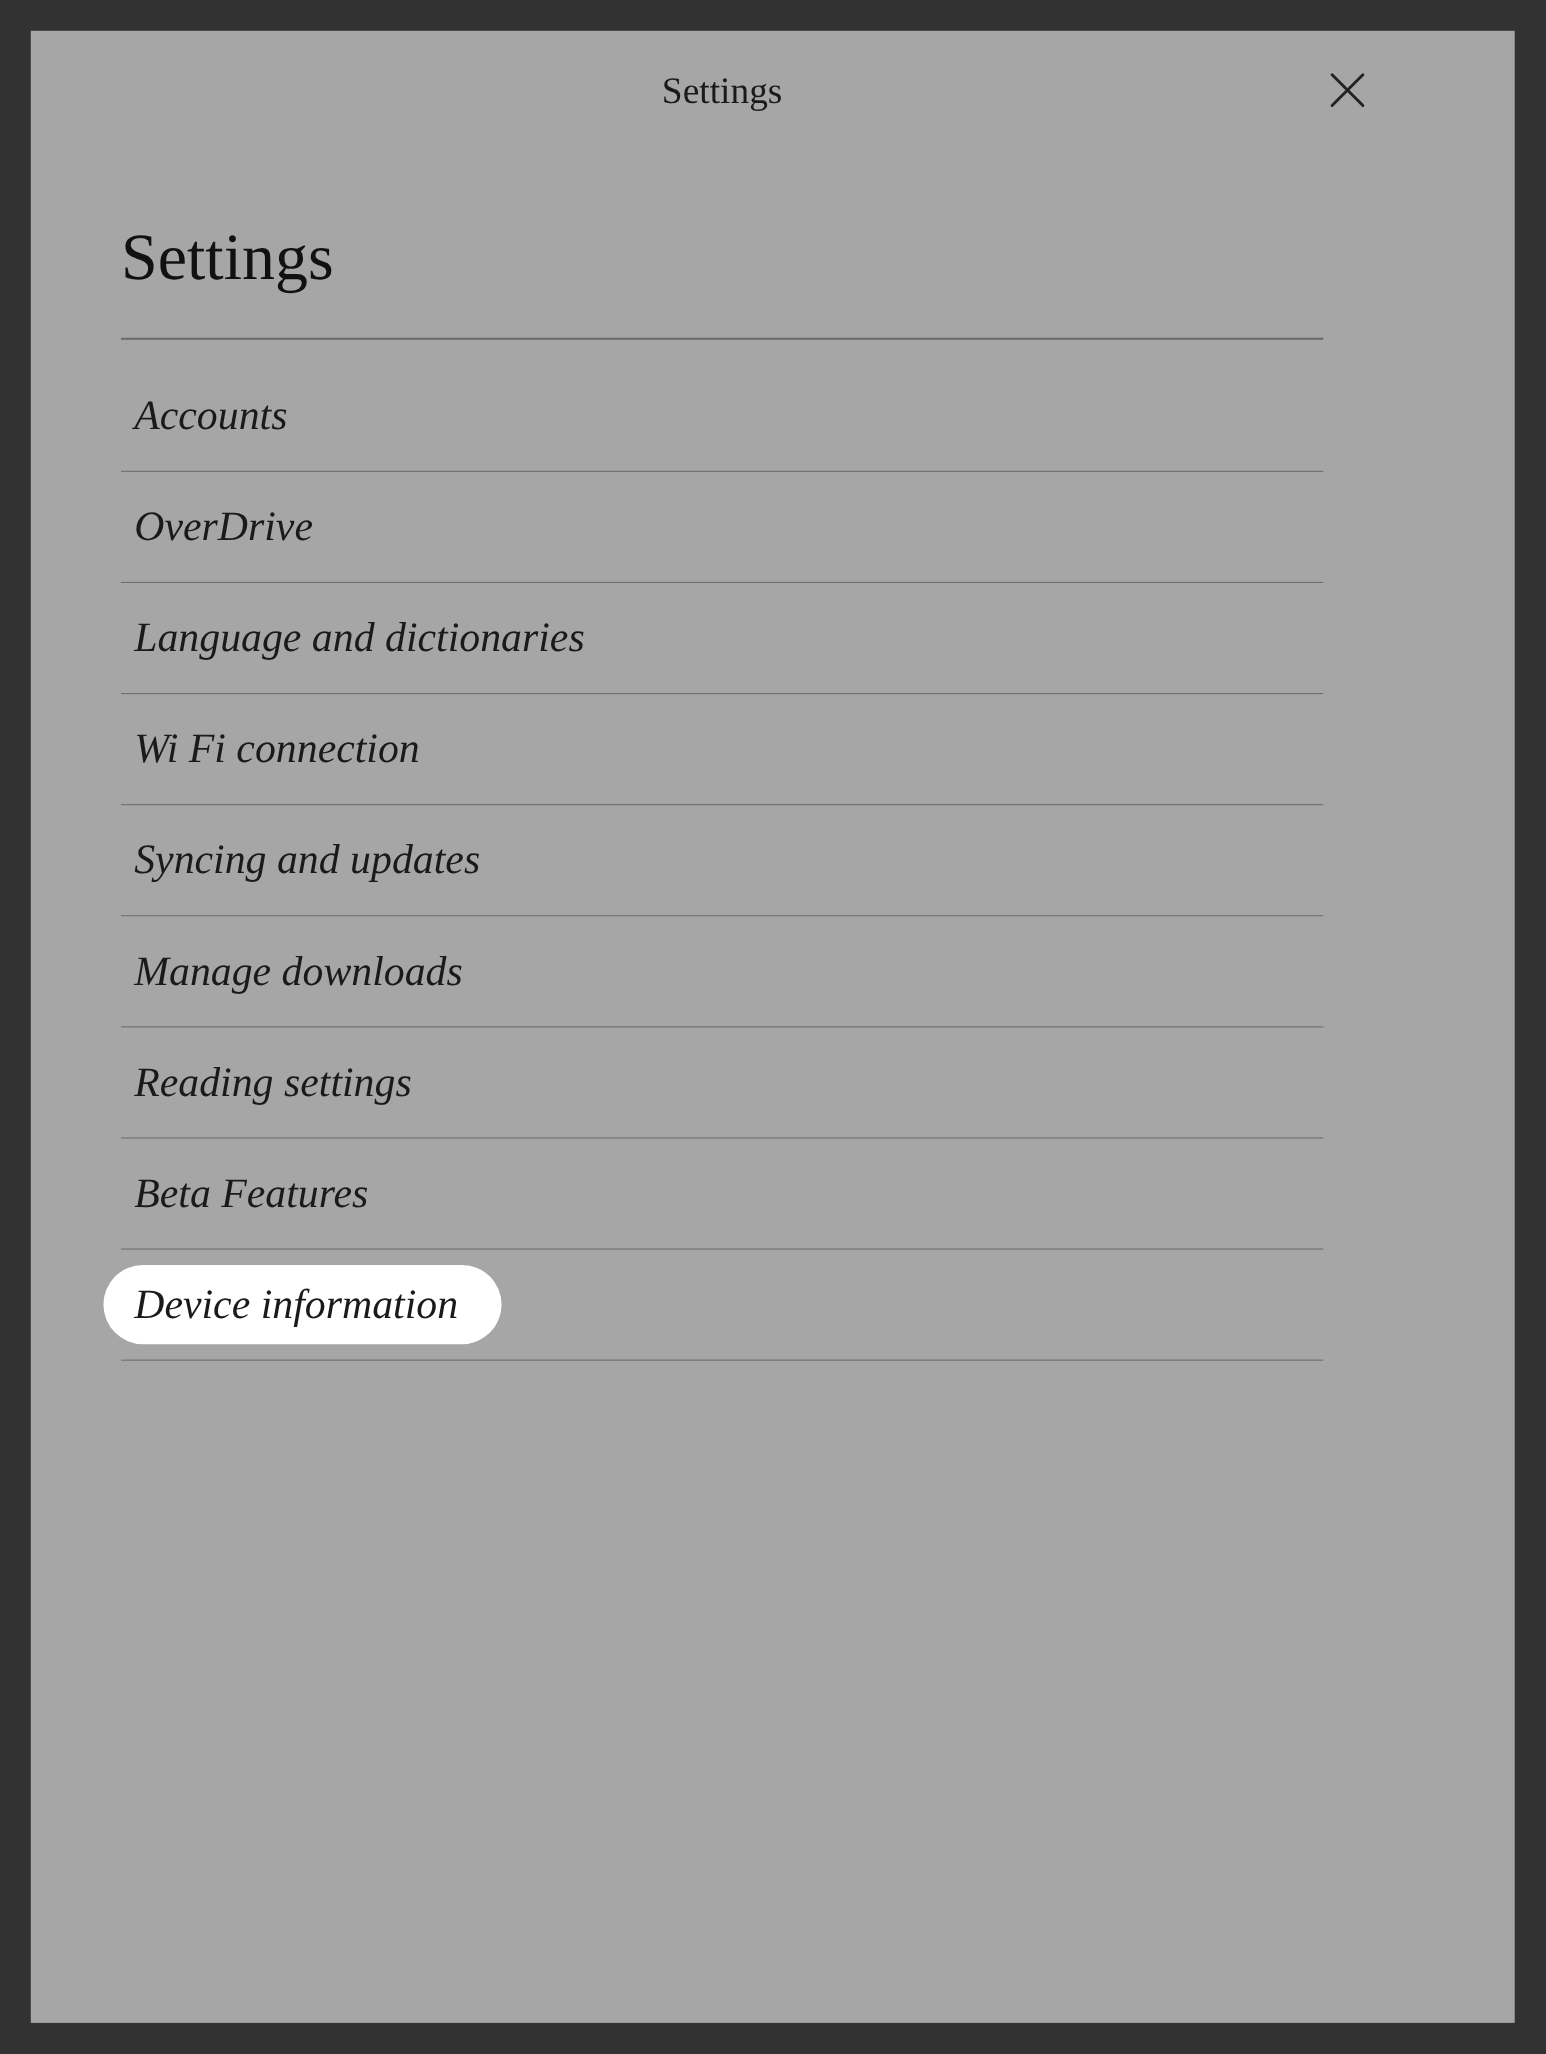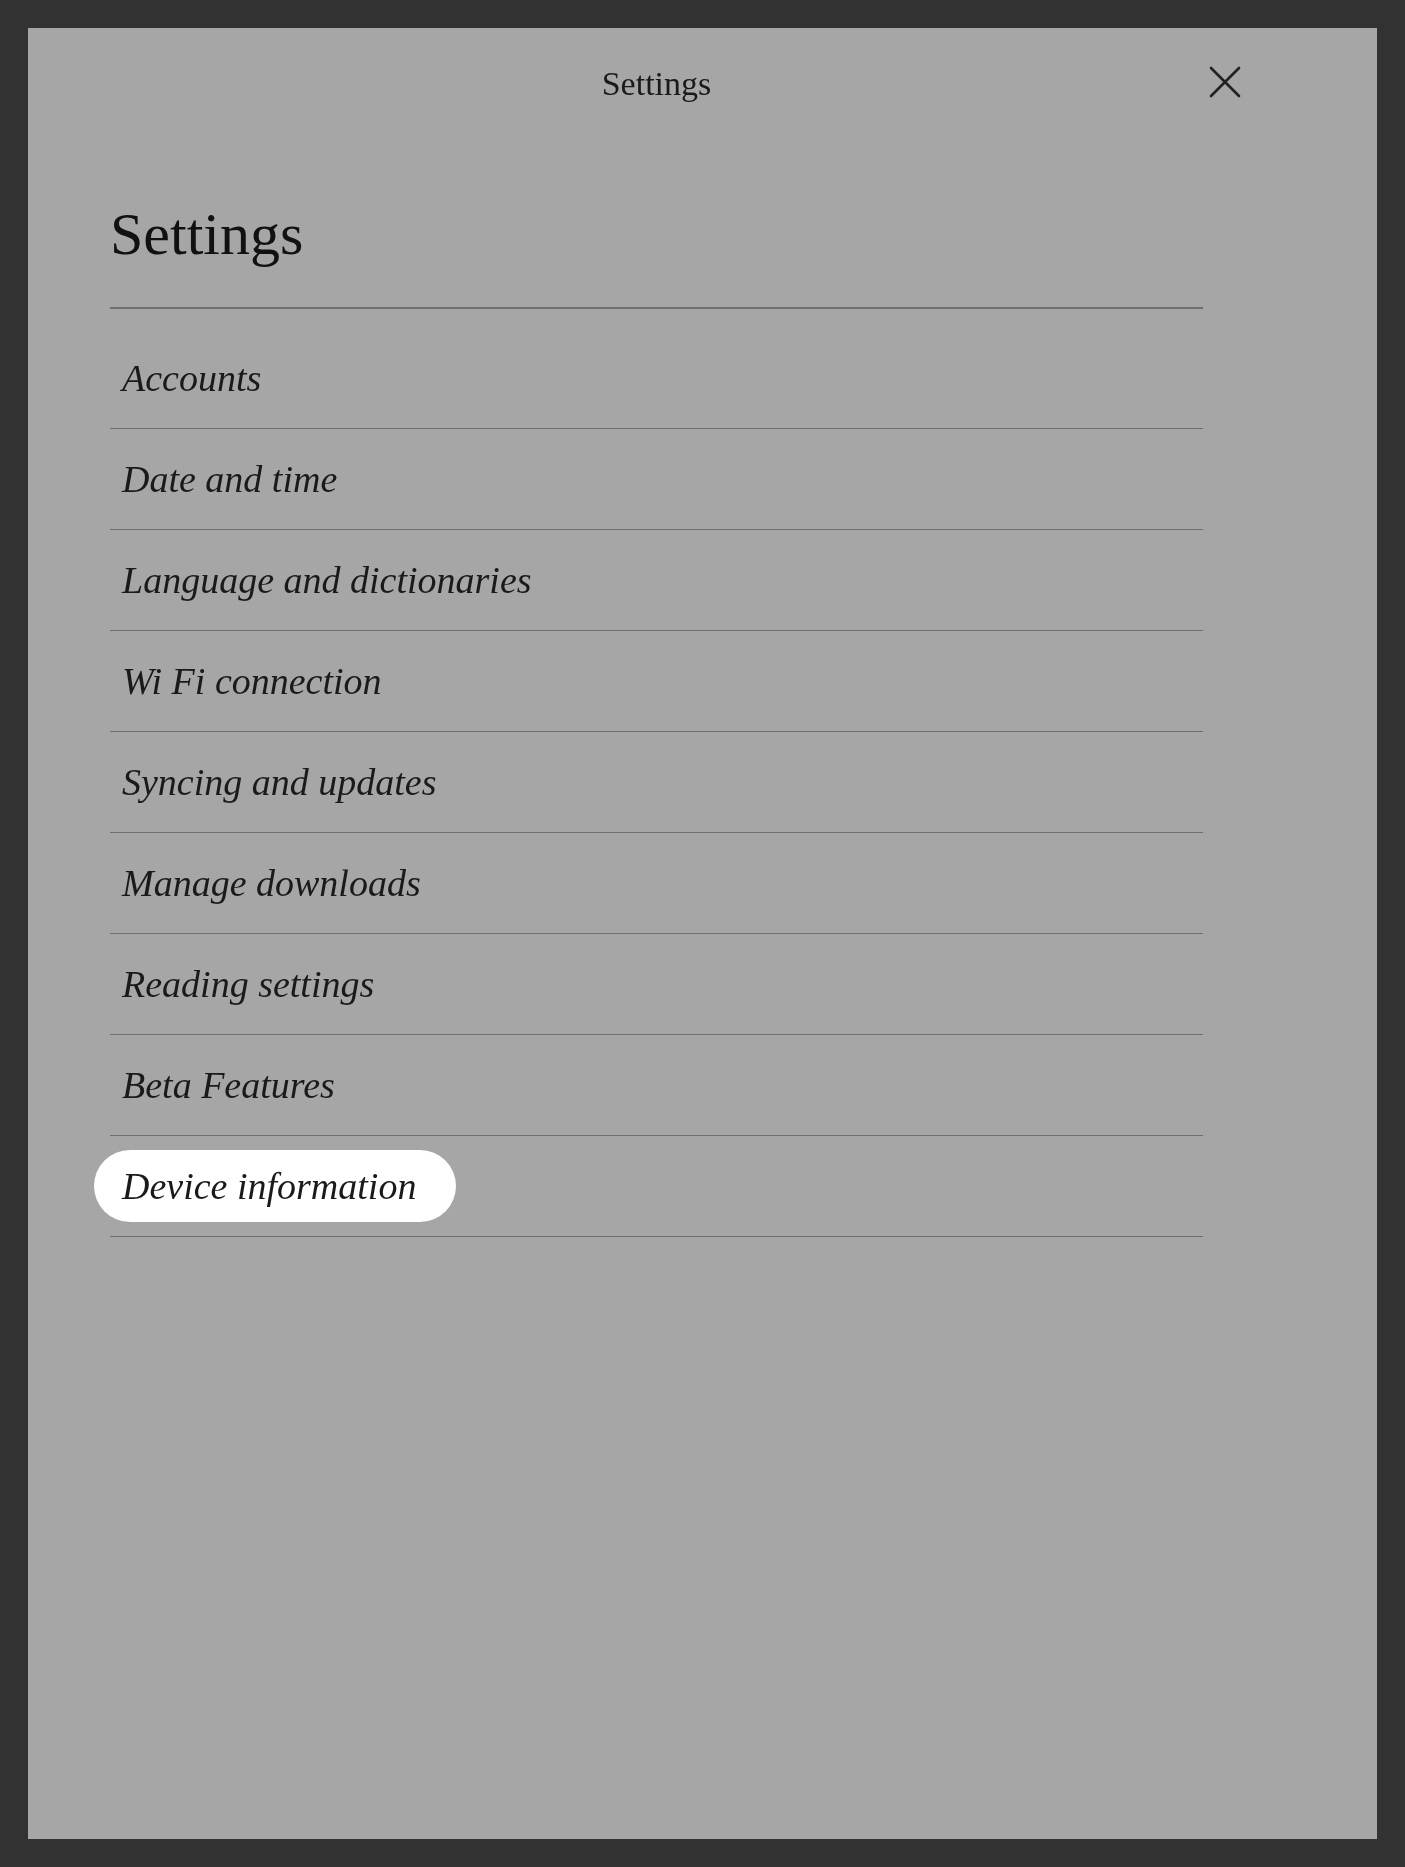--- a/index.html
+++ b/index.html
@@ -84,21 +84,21 @@
           <line x1="4" y1="4" x2="20" y2="20"></line>
           <line x1="20" y1="4" x2="4" y2="20"></line>
         </svg>
       </span>
     </div>
   </div>
   <div class="content">
     <div class="heading">Settings</div>
     <ul class="menu">
       <li><span class="label">Accounts</span></li>
-      <li><span class="label">Date and time</span></li>
+      <li><span class="label">OverDrive</span></li>
       <li><span class="label">Language and dictionaries</span></li>
       <li><span class="label">Wi Fi connection</span></li>
       <li><span class="label">Syncing and updates</span></li>
       <li><span class="label">Manage downloads</span></li>
       <li><span class="label">Reading settings</span></li>
       <li><span class="label">Beta Features</span></li>
       <li><span class="label highlight">Device information</span></li>
     </ul>
   </div>
 </div>

